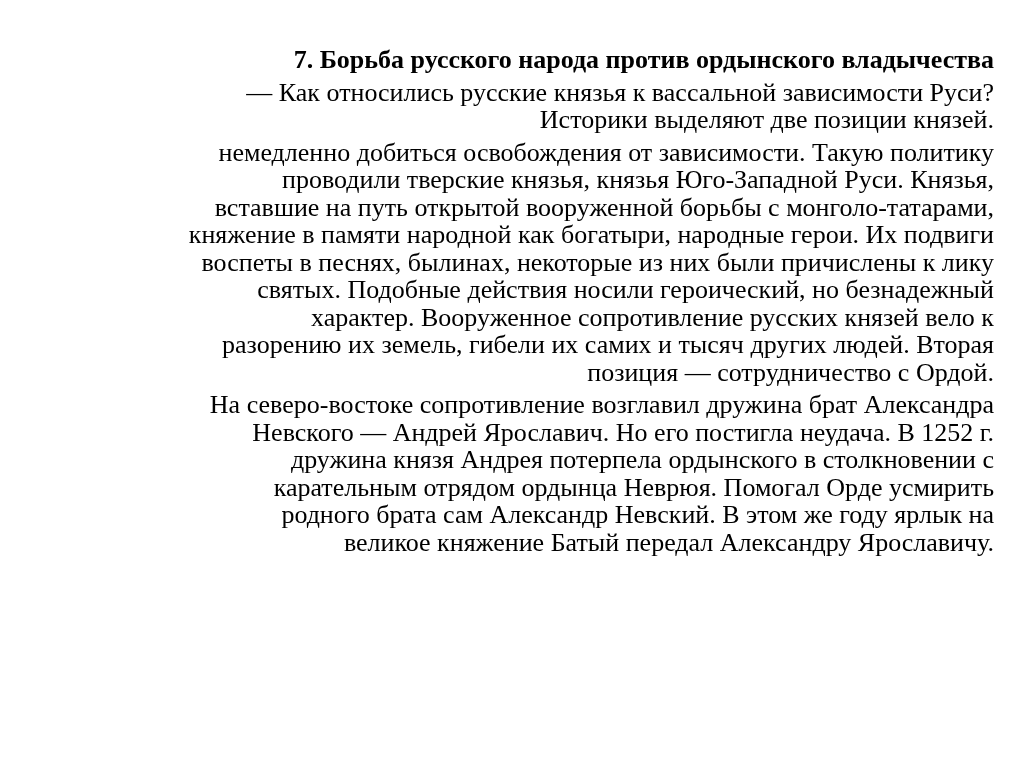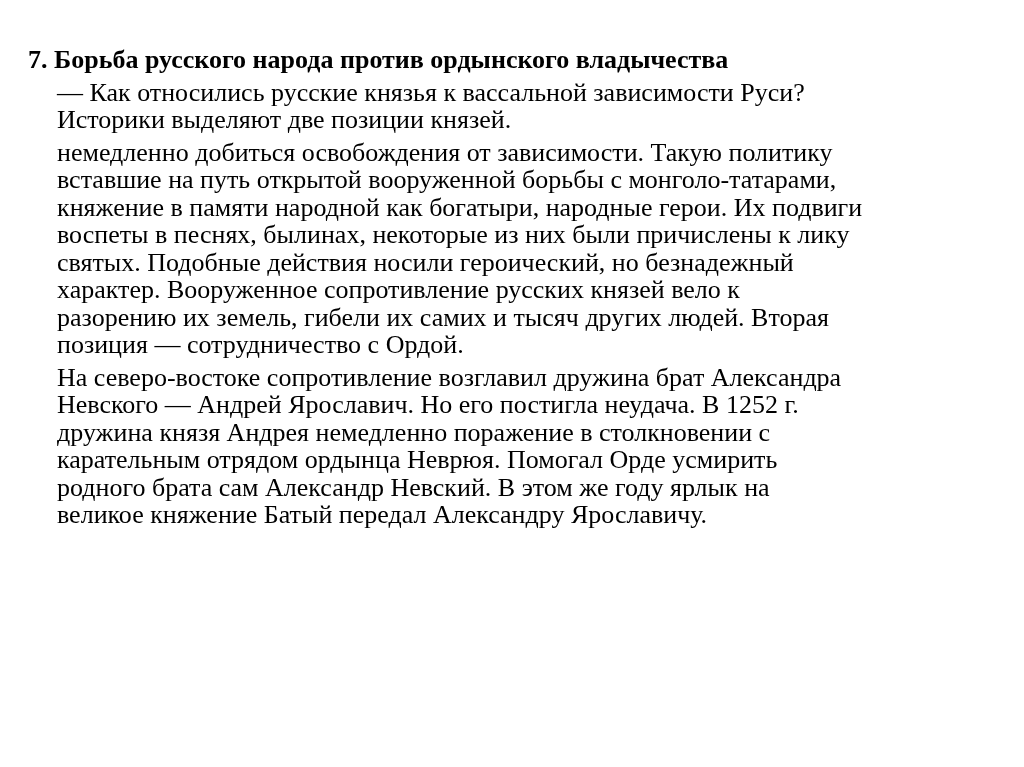--- a/index.html
+++ b/index.html
@@ -18,25 +18,26 @@
   .slide {
     position: absolute;
     left: 0;
     top: 0;
     width: 1024px;
     height: 767px;
     background: #ffffff;
   }
   .content {
     position: absolute;
-    left: 28px;
+    left: 44px;
     top: 46px;
     width: 950px;
     font-size: 26px;
     line-height: 27.5px;
+    text-align: right;
   }
   .title {
     font-weight: bold;
     white-space: nowrap;
   }
   .para {
     margin-top: 5px;
   }
   .line {
     white-space: nowrap;
@@ -51,31 +52,32 @@
 <div class="slide">
   <div class="content">
     <div class="title">7. Борьба русского народа против ордынского владычества</div>
     <div id="doc-body">
         <div class="para">
           <div class="line first">— Как относились русские князья к вассальной зависимости Руси?</div>
           <div class="line cont">Историки выделяют две позиции князей.</div>
         </div>
         <div class="para">
           <div class="line cont">немедленно добиться освобождения от зависимости. Такую политику</div>
+          <div class="line cont">проводили тверские князья, князья Юго-Западной Руси. Князья,</div>
           <div class="line cont">вставшие на путь открытой вооруженной борьбы с монголо-татарами,</div>
           <div class="line cont">княжение в памяти народной как богатыри, народные герои. Их подвиги</div>
           <div class="line cont">воспеты в песнях, былинах, некоторые из них были причислены к лику</div>
           <div class="line cont">святых. Подобные действия носили героический, но безнадежный</div>
           <div class="line cont">характер. Вооруженное сопротивление русских князей вело к</div>
           <div class="line cont">разорению их земель, гибели их самих и тысяч других людей. Вторая</div>
           <div class="line cont">позиция — сотрудничество с Ордой.</div>
         </div>
         <div class="para">
           <div class="line first">На северо-востоке сопротивление возглавил дружина брат Александра</div>
           <div class="line cont">Невского — Андрей Ярославич. Но его постигла неудача. В 1252 г.</div>
-          <div class="line cont">дружина князя Андрея немедленно поражение в столкновении с</div>
+          <div class="line cont">дружина князя Андрея потерпела ордынского в столкновении с</div>
           <div class="line cont">карательным отрядом ордынца Неврюя. Помогал Орде усмирить</div>
           <div class="line cont">родного брата сам Александр Невский. В этом же году ярлык на</div>
           <div class="line cont">великое княжение Батый передал Александру Ярославичу.</div>
         </div>
       </div>
   </div>
 </div>
 
 </body></html>

